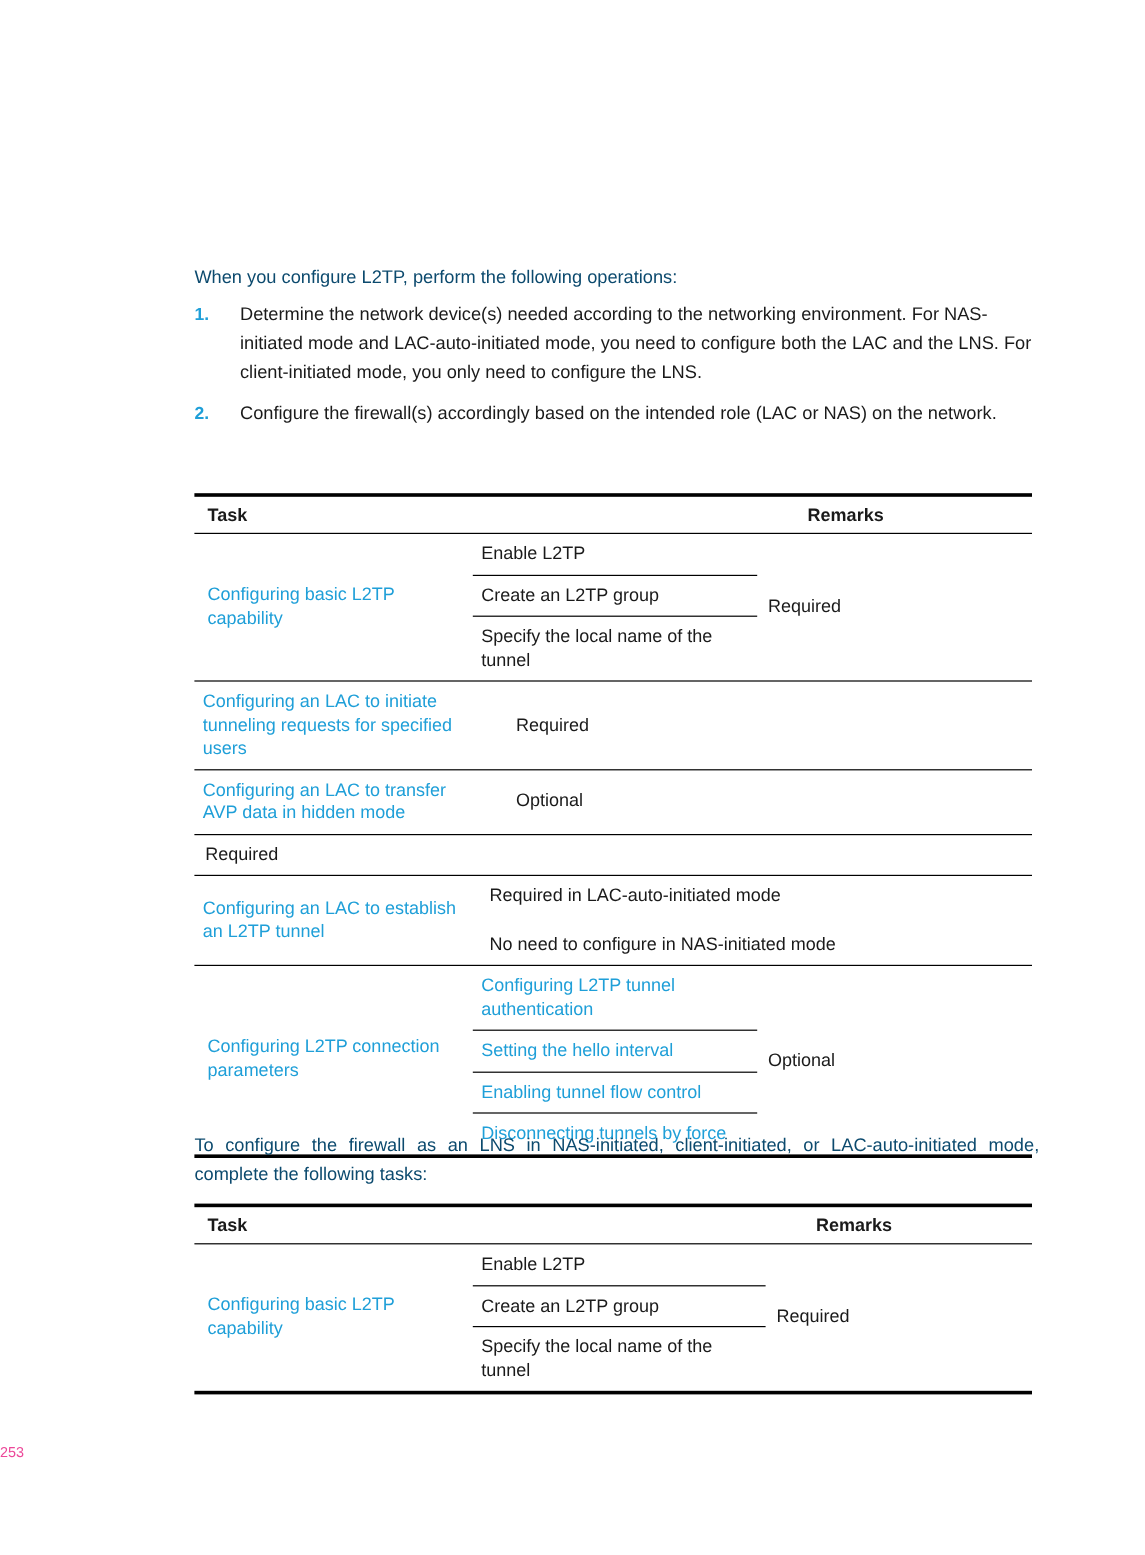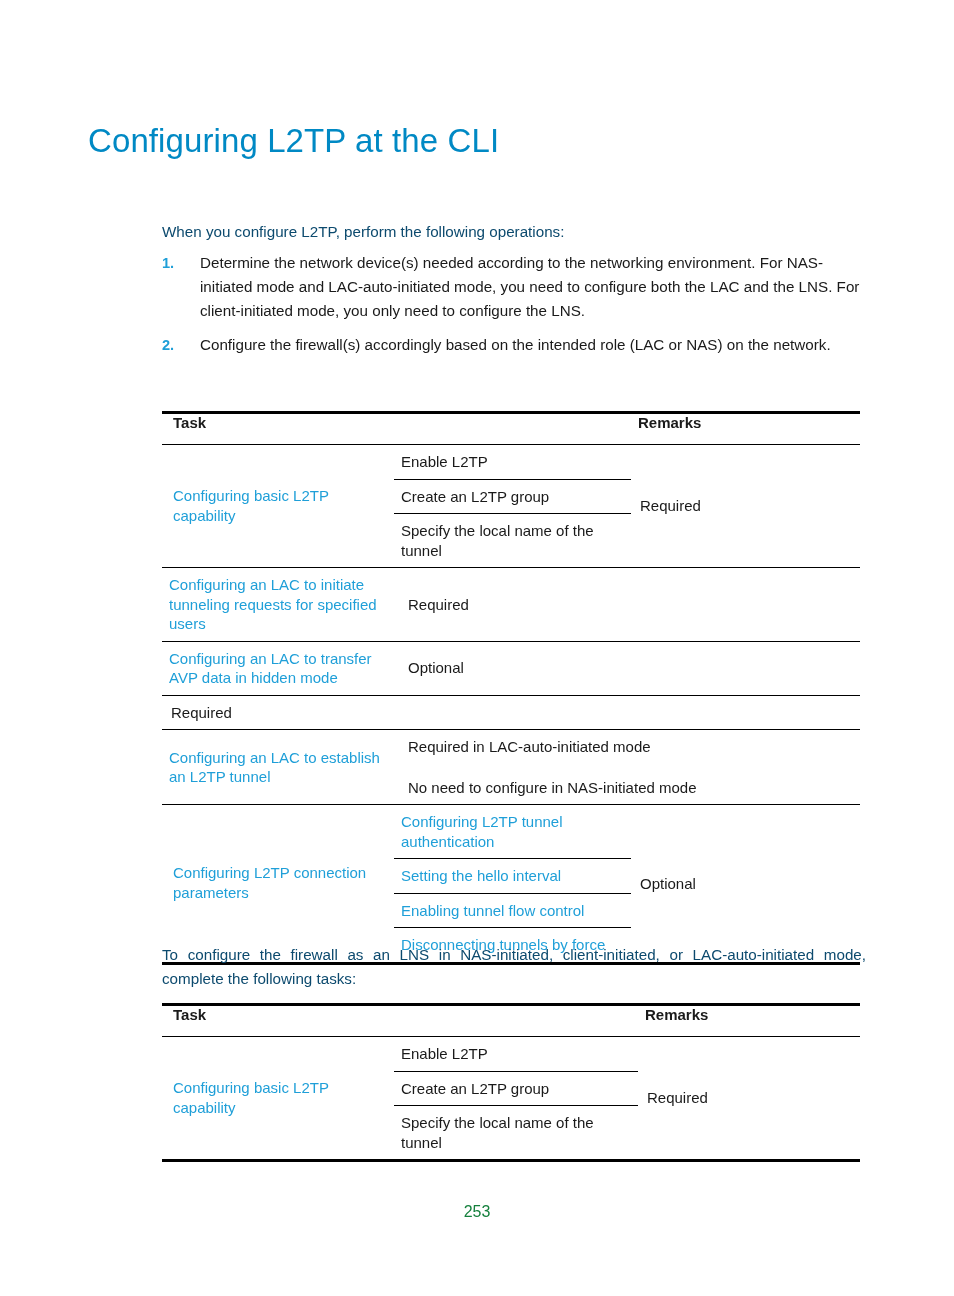--- a/index.html
+++ b/index.html
@@ -106,21 +106,22 @@
     background: #000;
   }
   .tbl .bot-rule {
     height: 3px;
     background: #000;
   }
   .hdr {
     display: flex;
     border-bottom: 1.6px solid #000;
     height: 30px;
-    align-items: flex-start;
+    align-items: center;
+    gap: 35px;
   }
   .hdr .c-task {
     font-weight: bold;
     font-size: 15px;
     padding-left: 11px;
   }
   .hdr .c-rem {
     font-weight: bold;
     font-size: 15px;
   }
@@ -165,21 +166,21 @@
     flex: 1 1 auto;
     box-sizing: border-box;
     padding: 7px 8px 7px 9px;
     line-height: 19.5px;
     display: flex;
     flex-direction: column;
     justify-content: center;
   }
   .c-rem p { margin: 0; }
   .c-rem p + p { margin-top: 21px; }
-  .subrow.under-all { border-bottom: 1.4px solid #000; }
+  .subrow.under-all { border-bottom: 1.4px solid #000; gap: 22px; }
 
   .link {
     color: #1f9fd8;
   }
   .plain { color: #1a1a1a; }
 
   
   .rem-span {
     flex: 1 1 auto;
     box-sizing: border-box;
@@ -201,31 +202,29 @@
     line-height: 19.5px;
   }
   .col-mid-stack .m.bb { border-bottom: 1.4px solid #000; }
 
   
   .page-number {
     position: absolute;
     left: 0;
     top: 1203px;
     width: 954px;
-    text-align: center;
-    font-size: 16px;
-    color: #15803d;
+    font-size: 12px;
+    color: #ec4899;
   }
 </style>
 </head>
 <body>
 
 <div class="page">
 
-  <h1 class="h1">Configuring L2TP at the CLI</h1>
 
   <div class="body-block intro">When you configure L2TP, perform the following operations:</div>
 
   <ol class="steps">
     <li>
       <span class="num">1.</span>
       <span>Determine the network device(s) needed according to the networking environment. For NAS-initiated mode and LAC-auto-initiated mode, you need to configure both the LAC and the LNS. For client-initiated mode, you only need to configure the LNS.</span>
     </li>
     <li>
       <span class="num">2.</span>

